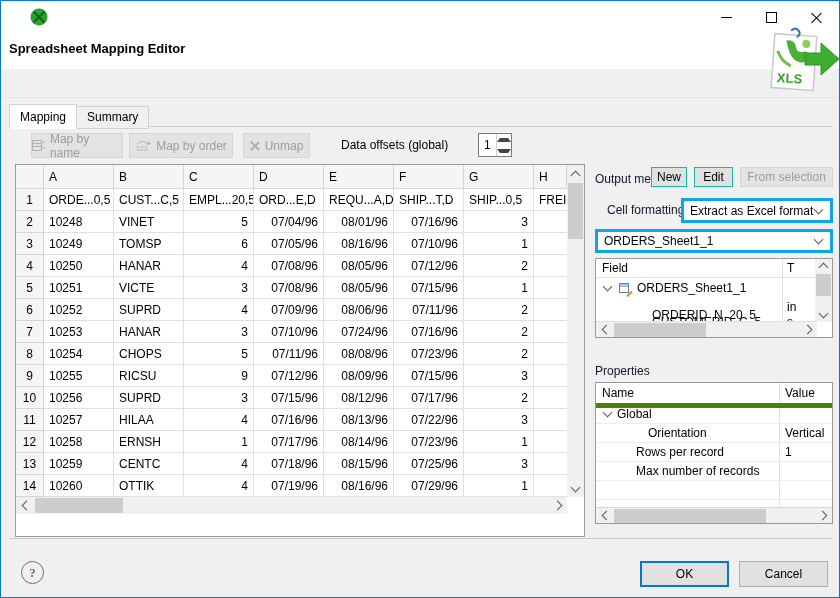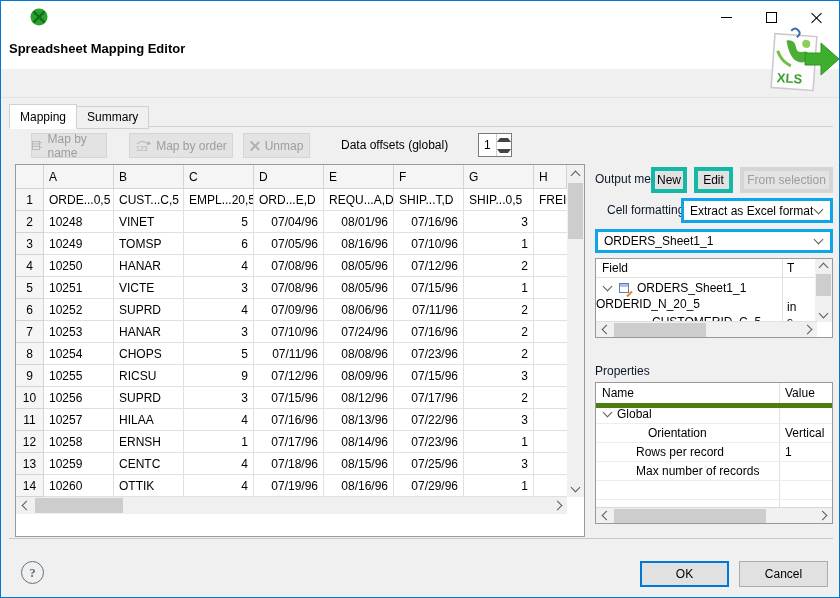--- a/index.html
+++ b/index.html
@@ -53,21 +53,21 @@
   .chev.up{transform:rotate(-135deg);margin-top:3px;}
   .chev.down{transform:rotate(45deg);margin-bottom:3px;}
   .chev.left{transform:rotate(135deg);margin-left:3px;}
   .chev.right{transform:rotate(-45deg);margin-right:3px;}
   .sb-thumb{position:absolute;background:#cdcdcd;}
   
   .sheetstrip{position:absolute;left:0;top:349px;width:568px;height:22px;background:#f0f0f0;border-top:1px solid #bdbdbd;box-sizing:border-box;}
   .sheettab{position:absolute;left:0;top:0;height:21px;background:#fff;border-right:1px solid #bdbdbd;border-bottom:1px solid #fff;padding:3px 8px 0 6px;box-sizing:border-box;}
   
   .rp-label{position:absolute;color:#0f172a;}
-  .btn{position:absolute;height:26px;background:#e1e1e1;border:4px solid #14b8a6;display:flex;align-items:center;justify-content:center;box-sizing:border-box;text-align:center;}
+  .btn{position:absolute;height:20px;background:#e1e1e1;border:1px solid #14b8a6;display:flex;align-items:center;justify-content:center;box-sizing:border-box;text-align:center;}
   .btn.disabled{color:#9d9d9d;background:#e3e3e3;border-color:#d5d5d5;}
   .combo{position:absolute;background:#fff;border:3px solid #0ea5e9;box-sizing:border-box;display:flex;align-items:center;padding:0 22px 0 6px;overflow:hidden;white-space:nowrap;}
   .combo .chev{position:absolute;right:8px;top:50%;margin-top:-5px;transform:rotate(45deg);}
   .panelbox{position:absolute;background:#fff;border:1px solid #999;box-sizing:border-box;overflow:hidden;}
   .fb-header{position:absolute;left:0;top:0;right:0;height:18px;border-bottom:1px solid #e0e0e0;display:flex;align-items:center;}
   .treerow{position:absolute;left:0;width:186px;height:19px;display:flex;align-items:center;overflow:hidden;white-space:nowrap;}
   .typecell{position:absolute;left:187px;width:34px;height:19px;display:flex;align-items:center;padding-left:4px;overflow:hidden;box-sizing:border-box;}
   .vdiv{position:absolute;top:0;bottom:0;border-left:1px solid #e0e0e0;}
   .meta-ic{display:inline-block;width:13px;height:12px;margin:0 5px 0 4px;position:relative;flex:none;}
   .meta-ic .grid4{position:absolute;left:0;top:1px;width:10px;height:10px;border:1px solid #5b7fae;background:linear-gradient(#aac4e4 0 3px,#fff 3px);box-sizing:border-box;}
@@ -120,21 +120,21 @@
     </svg>
   </div>
 
   <div class="content">
     <div class="tabstrip-line"></div>
     <div class="tabs">
       <div class="tab active">Mapping</div>
       <div class="tab">Summary</div>
     </div>
 
-    <div class="tbtn" style="left:30px;top:35px;width:76px;">
+    <div class="tbtn" style="left:30px;top:35px;width:92px;">
       <svg width="13" height="11" viewBox="0 0 13 11">
         <rect x="0.5" y="0.5" width="9" height="10" fill="none" stroke="#b0b0b0"></rect>
         <line x1="0" y1="3.5" x2="10" y2="3.5" stroke="#b0b0b0"></line>
         <line x1="0" y1="6.5" x2="10" y2="6.5" stroke="#b0b0b0"></line>
         <line x1="10" y1="2" x2="13" y2="2" stroke="#b0b0b0"></line>
         <line x1="10" y1="8" x2="13" y2="8" stroke="#b0b0b0"></line>
       </svg>
       <span>Map by name</span>
     </div>
     <div class="tbtn" style="left:128px;top:35px;width:104px;">
@@ -379,21 +379,21 @@
       </div>
       <div class="vdiv" style="left:186px;top:0;height:63px;"></div>
       <div class="treerow" style="top:19px;">
         <span class="chev down" style="margin:0 4px 2px 8px;"></span>
         <span class="meta-ic">
             <span class="grid4"></span>
             <span class="pencil"></span>
           </span>
         <span>ORDERS_Sheet1_1</span>
       </div>
-      <div class="treerow" style="top:35px;">
+      <div class="treerow" style="top:46px;padding-left:56px;">
         <span>ORDERID_N_20_5</span>
       </div>
       <div class="typecell" style="top:38px;">in</div>
       <div class="treerow" style="top:57px;padding-left:56px;height:12px;">
         <span>CUSTOMERID_C_5</span>
       </div>
       <div class="typecell" style="top:57px;height:12px;">s</div>
       <div class="sb" style="right:0;top:0;width:17px;height:63px;">
         <div class="sb-arrow" style="top:0;height:14px;">
             <span class="chev up"></span>

